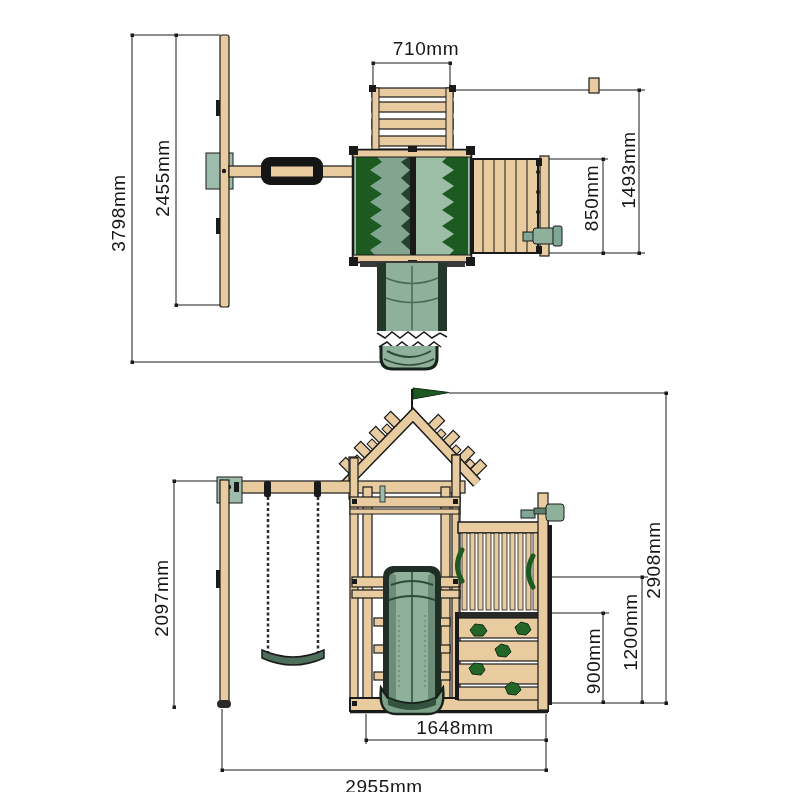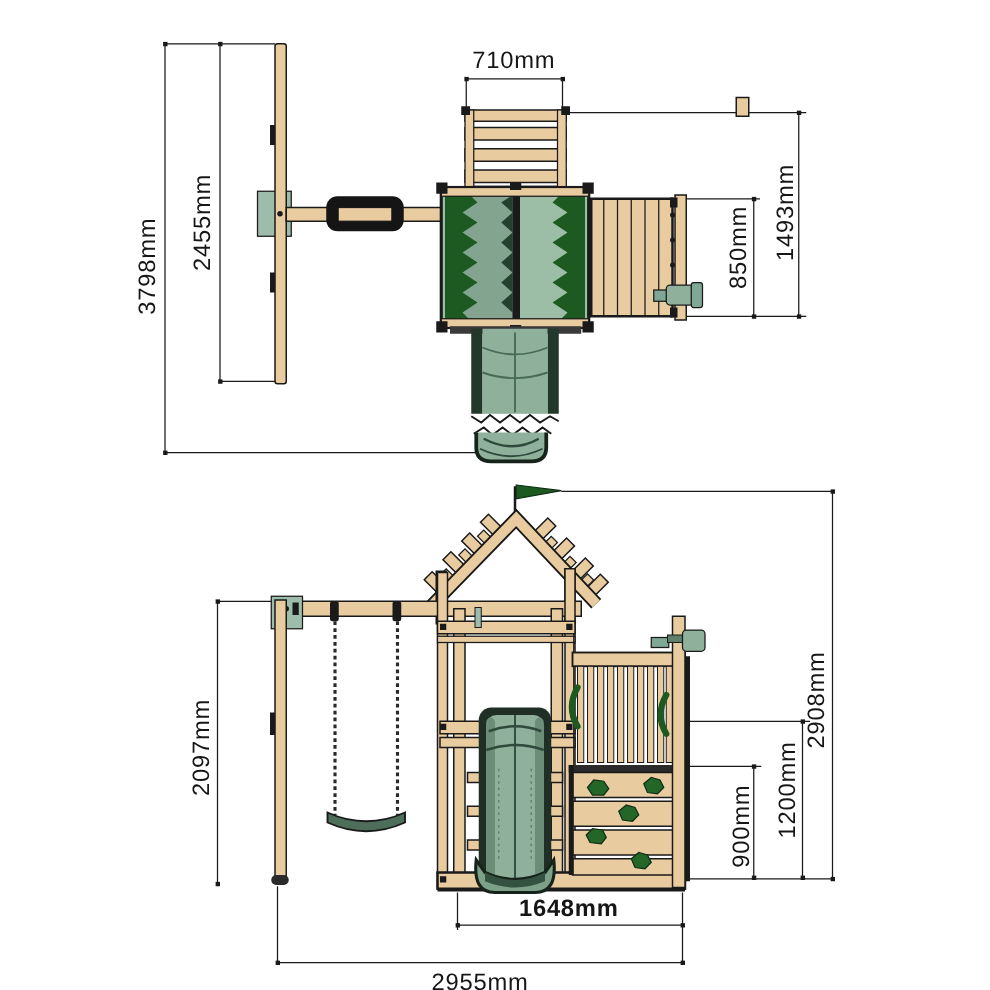--- a/index.html
+++ b/index.html
@@ -248,26 +248,26 @@
         <rect x="640.5" y="700.5" width="3.5" height="3.5"></rect>
     <rect x="601.5" y="611.5" width="3.5" height="3.5"></rect>
         <rect x="601.5" y="700.5" width="3.5" height="3.5"></rect>
     <rect x="364.5" y="738.5" width="3.5" height="3.5"></rect>
         <rect x="544.5" y="738.5" width="3.5" height="3.5"></rect>
     <rect x="220.5" y="768.5" width="3.5" height="3.5"></rect>
         <rect x="544.5" y="768.5" width="3.5" height="3.5"></rect>
   </g>
 </svg>
 
-<div class="dim" style="left:411px;top:49px;">710mm</div>
+<div class="dim" style="left:426px;top:49px;">710mm</div>
 <div class="dim v" style="left:163px;top:178px;">2455mm</div>
 <div class="dim v" style="left:119px;top:213px;">3798mm</div>
 <div class="dim v" style="left:592px;top:198px;">850mm</div>
 <div class="dim v" style="left:629px;top:170px;">1493mm</div>
 
 <div class="dim v" style="left:162px;top:598px;">2097mm</div>
 <div class="dim v" style="left:654px;top:560px;">2908mm</div>
 <div class="dim v" style="left:631px;top:632px;">1200mm</div>
 <div class="dim v" style="left:594px;top:661px;">900mm</div>
-<div class="dim" style="left:455px;top:728px;font-weight:bold;">1648mm</div>
+<div class="dim" style="left:455px;top:728px;">1648mm</div>
 <div class="dim" style="left:384px;top:787px;">2955mm</div>
 
 </div>
 
 </body></html>

